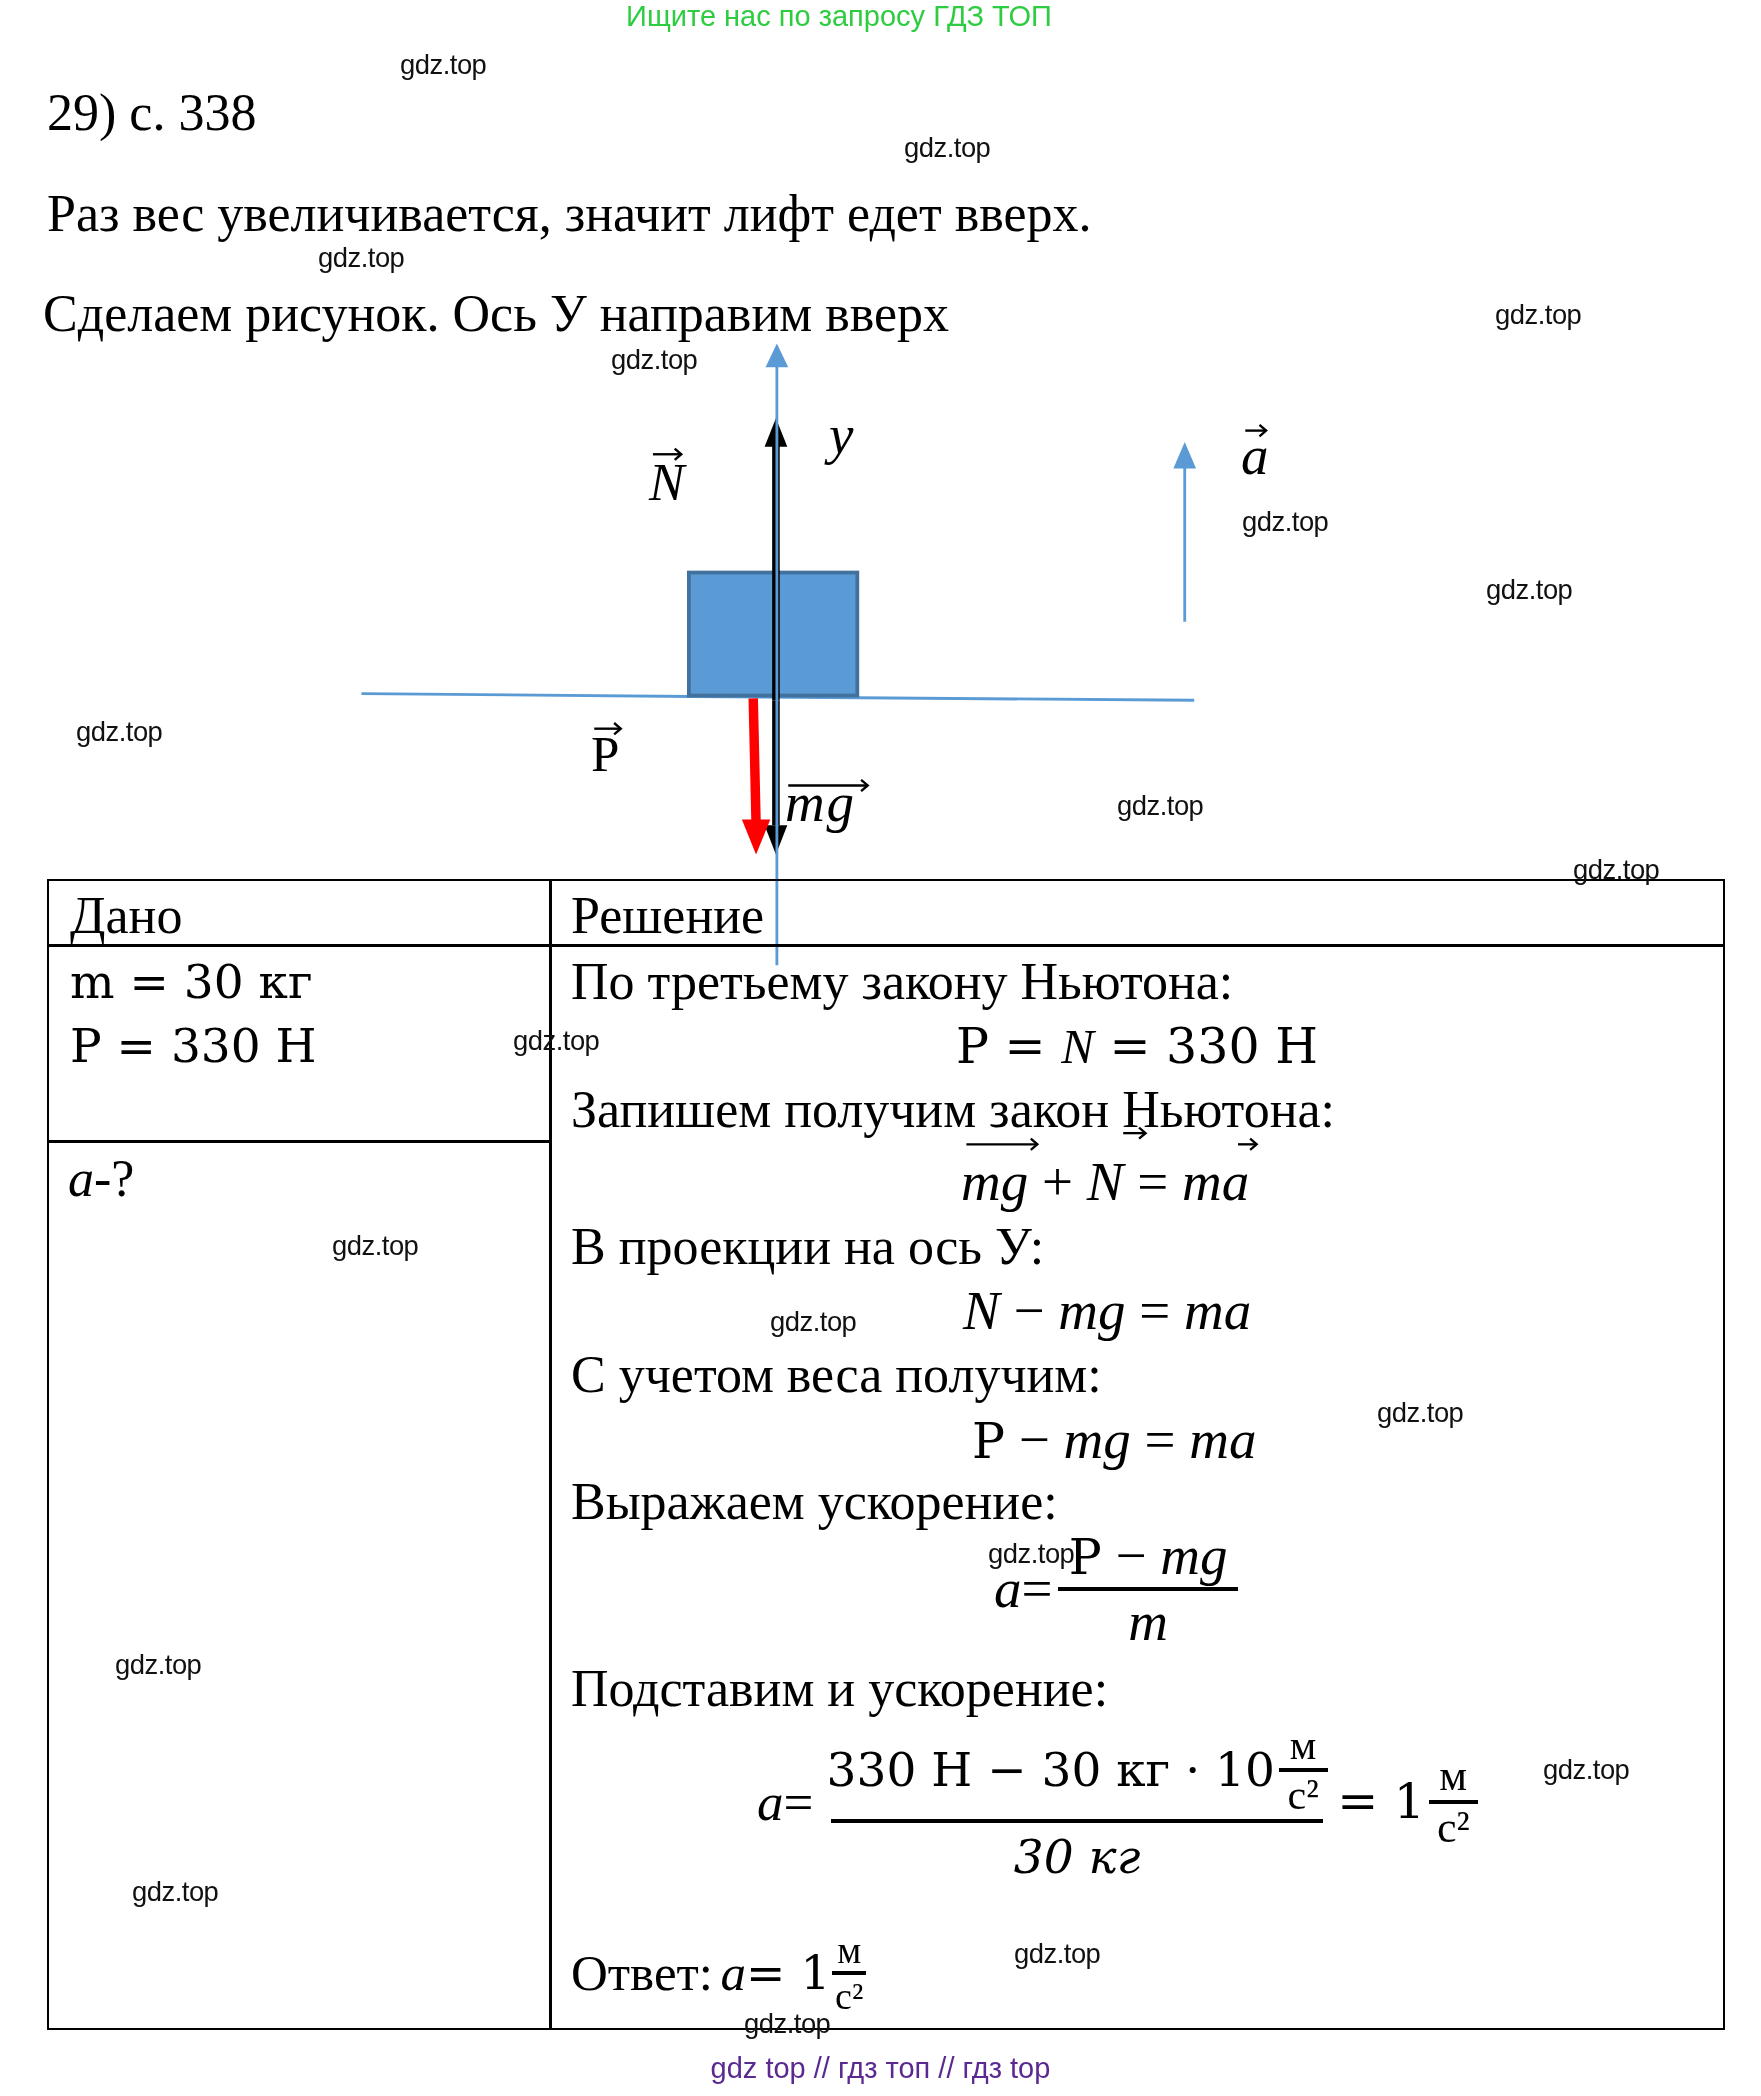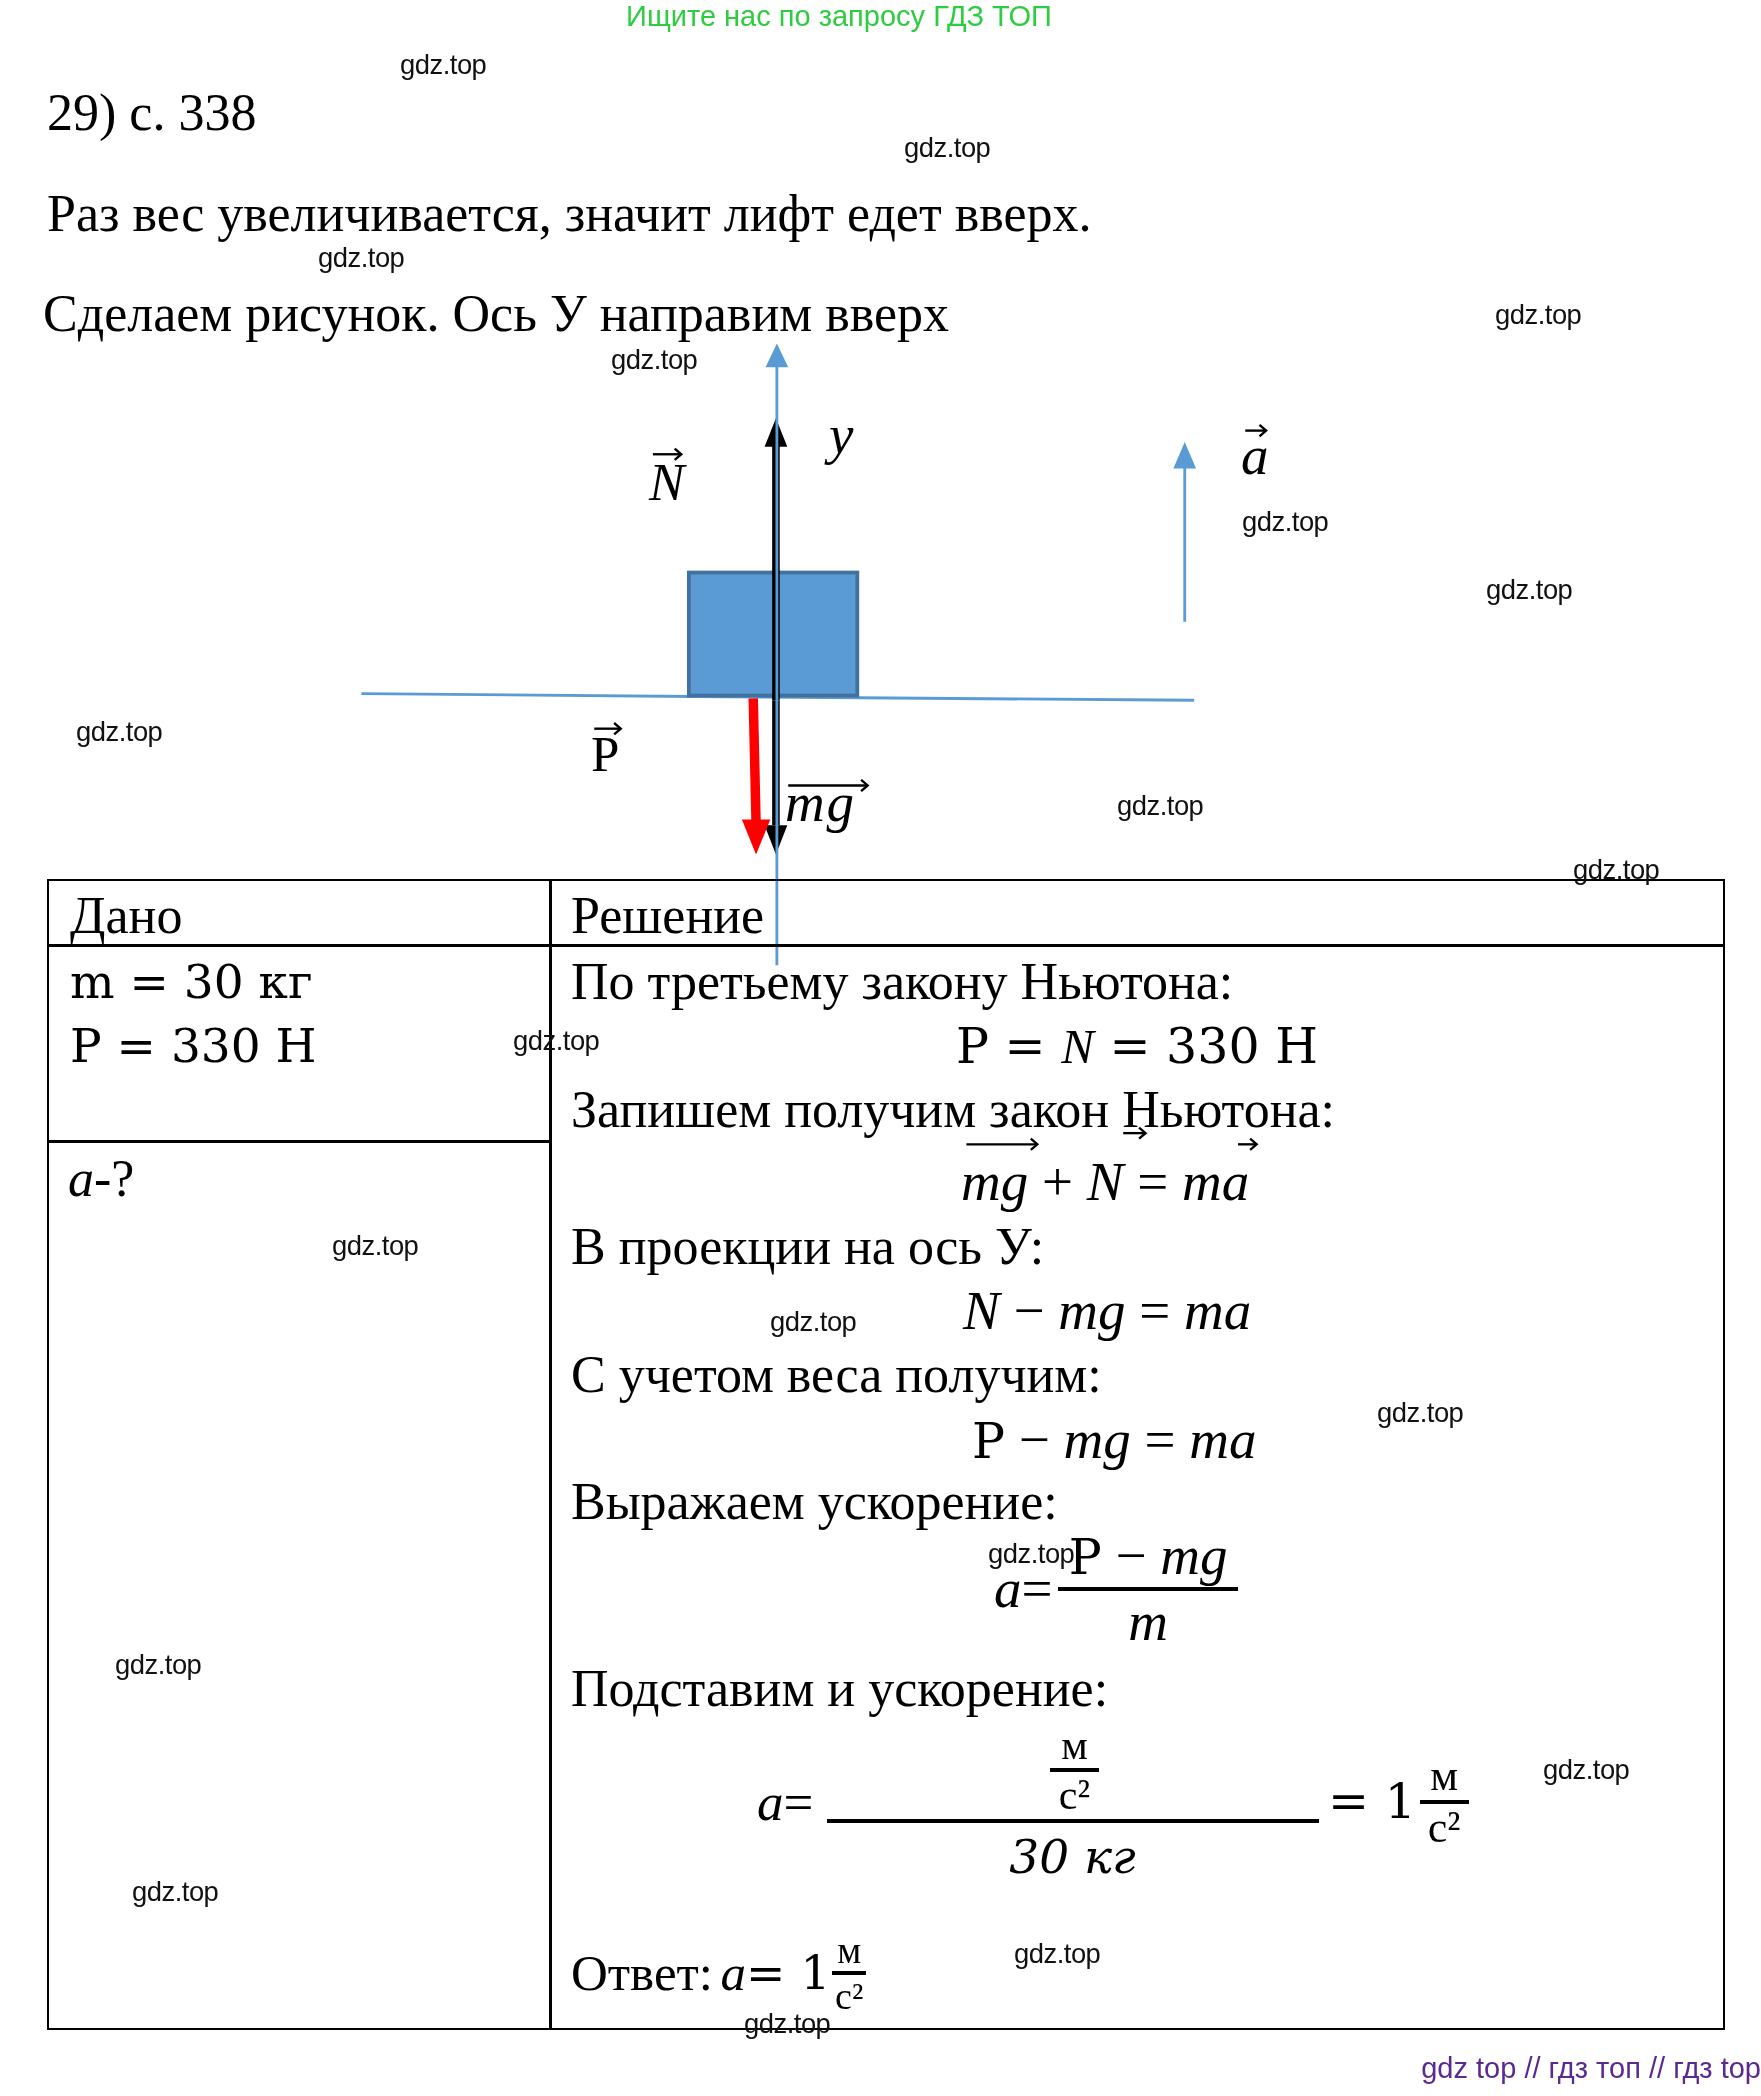--- a/index.html
+++ b/index.html
@@ -4,21 +4,21 @@
 <style>
   html, body { margin:0; padding:0; background:#ffffff; }
   body { width:1761px; height:2096px; position:relative; overflow:hidden;
          font-family:"Liberation Serif", serif; color:#000; }
   .abs { position:absolute; white-space:nowrap; }
   .wm { position:absolute; font-family:"Liberation Sans", sans-serif; font-size:27.4px; color:#111; white-space:nowrap; letter-spacing:-0.5px; }
   .serif { font-family:"Liberation Serif", serif; }
   .big { font-size:52px; line-height:1; }
   .math { font-family:"Liberation Serif", serif; font-style:italic; }
   .top-banner { font-family:"Liberation Sans", sans-serif; font-size:29px; left:0; width:1678px; text-align:center; top:0px; }
-  .footer { font-family:"Liberation Sans", sans-serif; font-size:29px; left:0; width:1761px; text-align:right; top:2052px; }
+  .footer { font-family:"Liberation Sans", sans-serif; font-size:29px; left:0; width:1761px; text-align:center; top:2052px; }
   .table { position:absolute; left:47px; top:879px; width:1674px; height:1147px; border:2.8px solid #000; box-sizing:content-box; }
   .vline { position:absolute; background:#000; }
   .hline { position:absolute; background:#000; }
   .frac { display:inline-flex; flex-direction:column; align-items:center; vertical-align:middle; }
   .frac .num, .frac .den { display:block; line-height:1; }
   .frac .bar { display:block; height:3.8px; background:#000; width:100%; margin:3.8px 0; }
   svg { overflow:visible; }
 </style>
 </head>
 <body>
@@ -127,20 +127,21 @@
     <span class="den math">m</span>
   </span>
 </div>
 
 <div class="abs big" style="left:571px; top:1663px;">Подставим и ускорение:</div>
 <div class="abs" style="left:757px; top:1724px; font-size:53px; display:flex; align-items:center;">
   <span class="math">a</span>
     <span style="margin-right:13.2px;"> = </span>
   <span class="frac">
     <span class="num" style="display:flex; align-items:center; font-family:'DejaVu Serif', serif; font-size:47px;">
+      <span>330 Н − 30 кг · 10</span>
       <span class="frac" style="margin-left:3.8px; font-size:42px;">
         <span class="num" style="font-family:'Liberation Serif', serif;">м</span>
         <span class="bar" style="width:49px; margin:1.9px 0;"></span>
         <span class="den" style="font-family:'Liberation Serif', serif;">с²</span>
       </span>
     </span>
     <span class="bar" style="width:492px;"></span>
     <span class="den" style="font-family:'DejaVu Serif', serif; font-size:47px; margin-top:5.7px;font-style:italic;">30 кг</span>
   </span>
   <span style="font-family:'DejaVu Serif', serif; font-size:49px; margin-left:9.5px;"> = 1</span>

